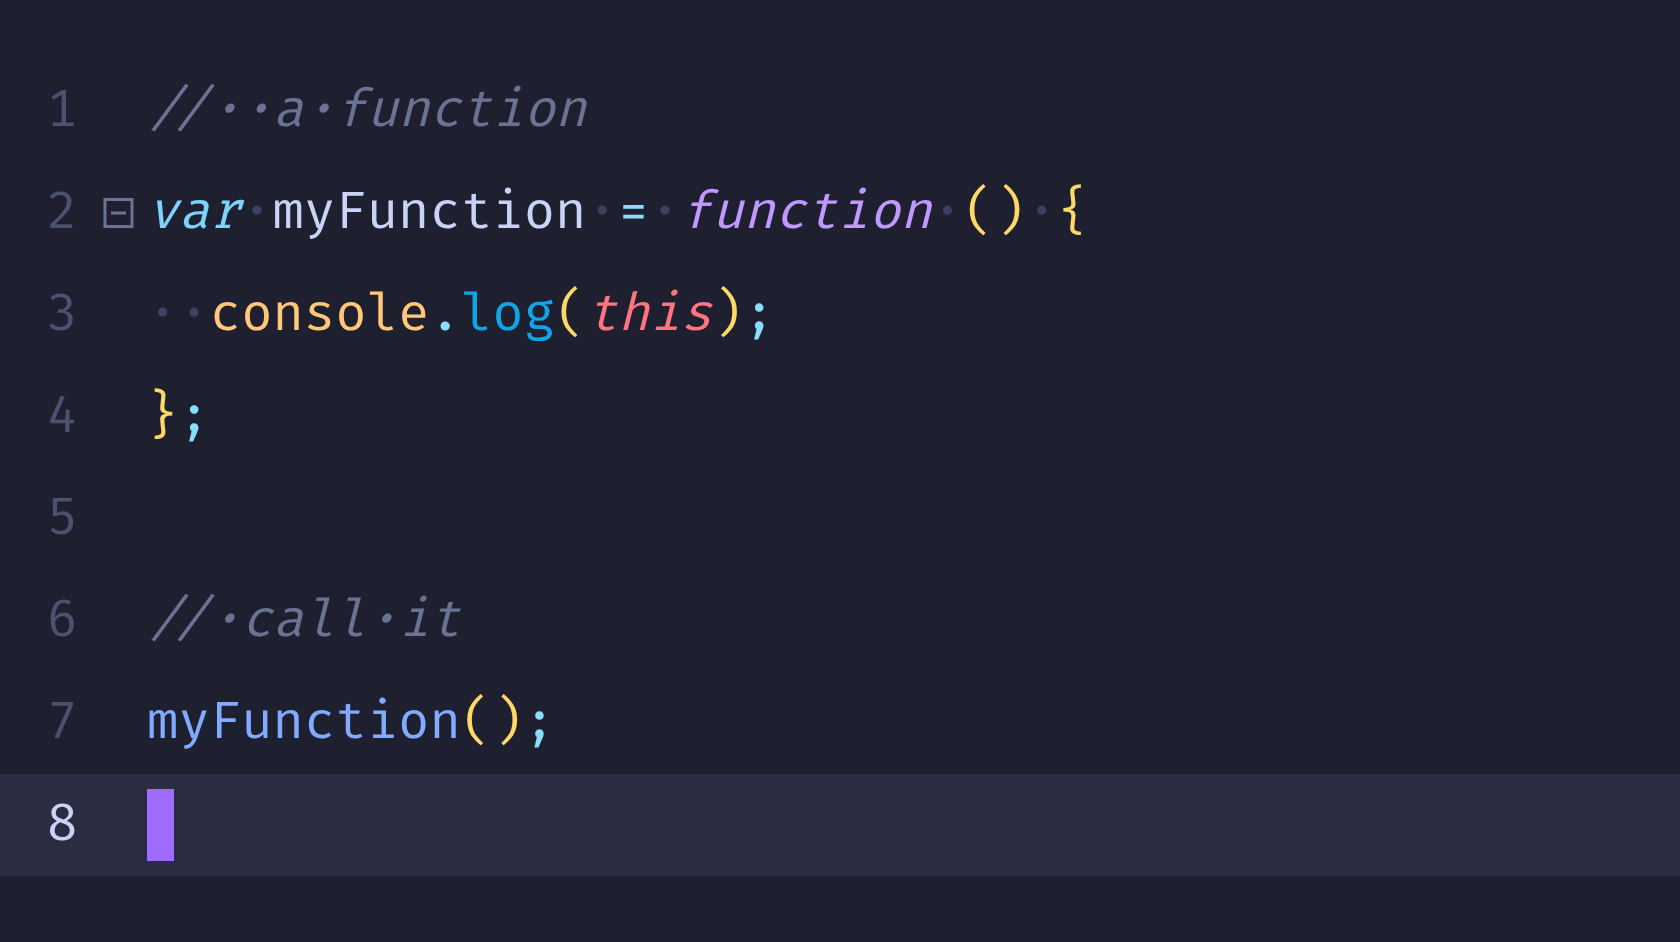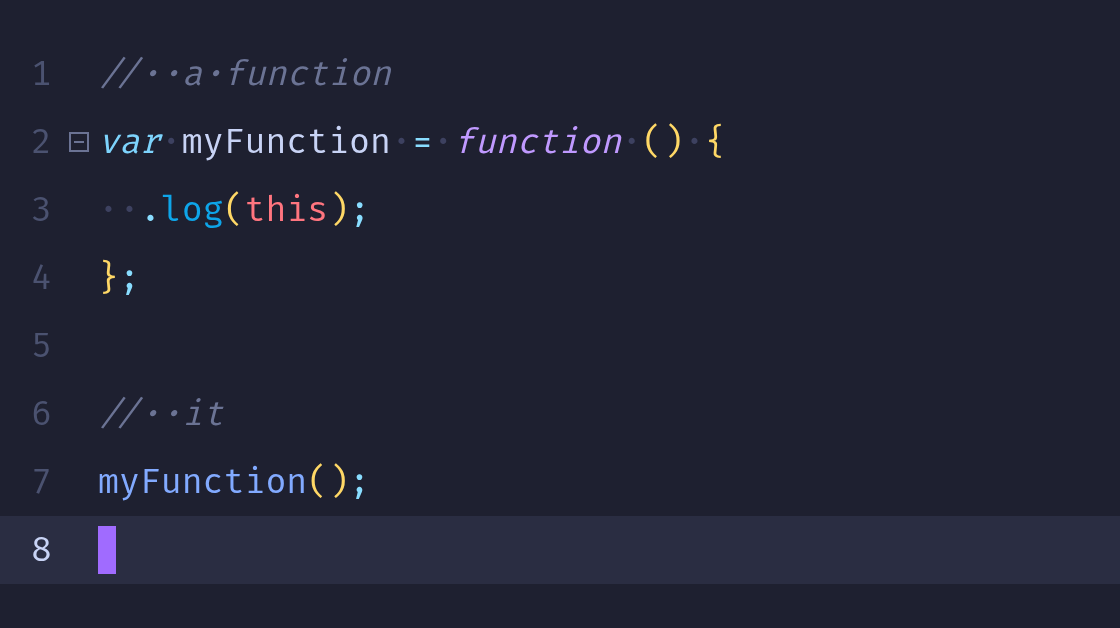--- a/index.html
+++ b/index.html
@@ -67,21 +67,21 @@
   .ws {
     color: #3d4160;
   }
   .comment { color: #6b7394; font-style: italic; }
   .keyword { color: #7dd3fc; font-style: italic; }
   .func-kw { color: #c099ff; font-style: italic; }
   .ident   { color: #c8d3f5; }
   .ident-call { color: #82aaff; }
   .object  { color: #ffc777; }
   .method  { color: #0ea5e9; }
-  .this-kw { color: #ff757f; }
+  .this-kw { color: #ff757f; font-style: italic; }
   .paren-l0 { color: #ffd866; }
   .brace    { color: #ffd866; }
   .operator { color: #89ddff; }
   .punct    { color: #89ddff; }
   .semi     { color: #89ddff; }
   .cursor {
     display: inline-block;
     width: 18px;
     height: 48px;
     background: #a06bff;
@@ -108,21 +108,21 @@
     </div>
     <div class="code">
       <span class="keyword">var</span><span class="ws">·</span><span class="ident">myFunction</span><span class="ws">·</span><span class="operator">=</span><span class="ws">·</span><span class="func-kw">function</span><span class="ws">·</span><span class="paren-l0">(</span><span class="paren-l0">)</span><span class="ws">·</span><span class="brace">{</span>
     </div>
   </div>
 
   <div class="line">
     <div class="gutter">3</div>
     <div class="fold-col"></div>
     <div class="code">
-      <span class="ws">·</span><span class="ws">·</span><span class="punct">.</span><span class="method">log</span><span class="paren-l0">(</span><span class="this-kw">this</span><span class="paren-l0">)</span><span class="semi">;</span>
+      <span class="ws">·</span><span class="ws">·</span><span class="object">console</span><span class="punct">.</span><span class="method">log</span><span class="paren-l0">(</span><span class="this-kw">this</span><span class="paren-l0">)</span><span class="semi">;</span>
     </div>
   </div>
 
   <div class="line">
     <div class="gutter">4</div>
     <div class="fold-col"></div>
     <div class="code">
       <span class="brace">}</span><span class="semi">;</span>
     </div>
   </div>
@@ -130,21 +130,21 @@
   <div class="line">
     <div class="gutter">5</div>
     <div class="fold-col"></div>
     <div class="code"></div>
   </div>
 
   <div class="line">
     <div class="gutter">6</div>
     <div class="fold-col"></div>
     <div class="code">
-      <span class="comment">//</span><span class="comment ws">·</span><span class="comment ws">·</span><span class="comment">it</span>
+      <span class="comment">//</span><span class="comment ws">·</span><span class="comment">call</span><span class="comment ws">·</span><span class="comment">it</span>
     </div>
   </div>
 
   <div class="line">
     <div class="gutter">7</div>
     <div class="fold-col"></div>
     <div class="code">
       <span class="ident-call">myFunction</span><span class="paren-l0">(</span><span class="paren-l0">)</span><span class="semi">;</span>
     </div>
   </div>

